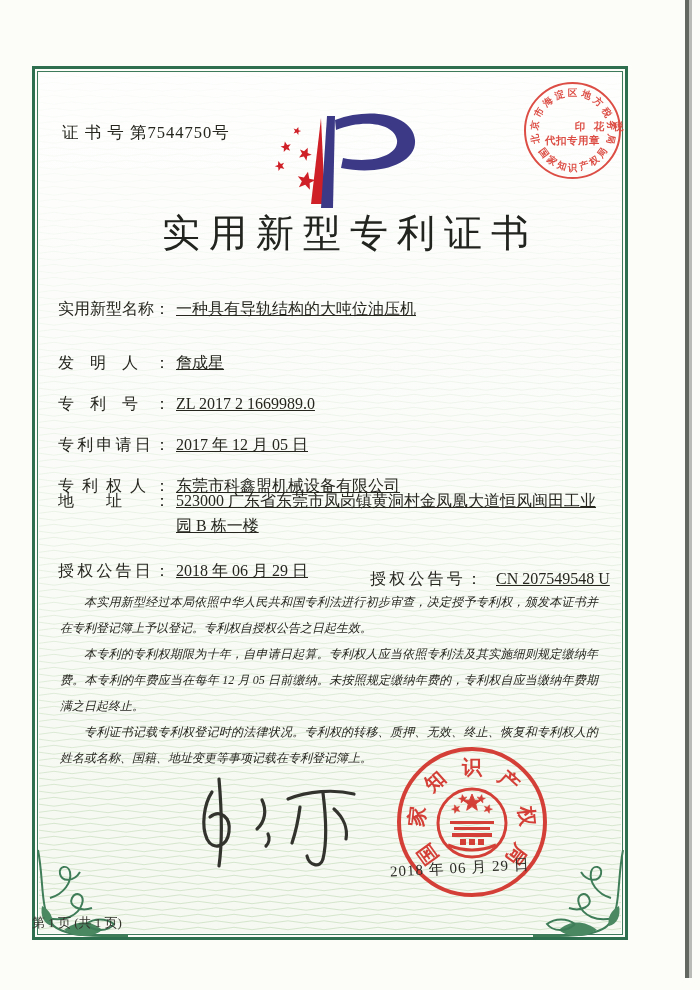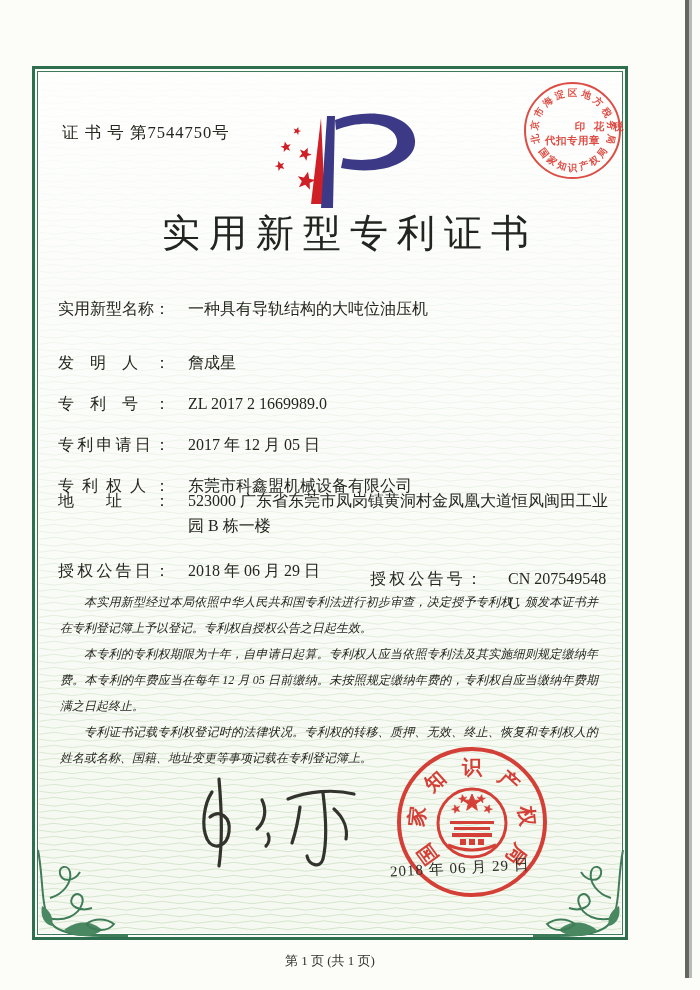--- a/index.html
+++ b/index.html
@@ -18,21 +18,21 @@
         background:linear-gradient(to bottom,rgba(255,255,255,.92) 0%,rgba(255,255,255,.75) 25%,rgba(255,255,255,.55) 55%,rgba(255,255,255,.18) 85%,rgba(255,255,255,.12) 100%);}
 
   .abs{position:absolute;}
   .cert-no{left:62px;top:106px;font-size:16.5px;letter-spacing:1px;z-index:2;margin-top:16px;}
   .logo{left:263px;top:110px;width:174px;height:102px;z-index:2;}
   .title{left:40px;top:208px;width:620px;text-align:center;font-size:38px;font-weight:normal;
          letter-spacing:9px;color:#22251f;z-index:2;}
 
   .field-row{left:58px;z-index:2;font-size:16px;line-height:25px;display:flex;}
   .flabel{display:inline-block;width:112px;flex:0 0 112px;text-align:justify;text-align-last:justify;}
-  .fvalue{display:inline-block;margin-left:18px;max-width:430px;}
+  .fvalue{display:inline-block;margin-left:6px;max-width:430px;text-decoration:underline;}
   .grant-right{position:absolute;left:312px;top:8px;display:flex;gap:8px;}
 
   .paras{left:60px;top:589px;width:538px;z-index:2;font-size:12px;line-height:26px;
          font-style:italic;text-align:justify;}
   .paras p{margin:0;text-indent:2em;}
 
   .officer{left:84px;top:798px;z-index:2;font-size:17px;line-height:40px;letter-spacing:2px;
            font-family:"Liberation Sans","DejaVu Sans",sans-serif;color:#3a3a33;}
   .sign-svg{left:182px;top:772px;width:190px;height:100px;z-index:2;}
 
@@ -44,21 +44,21 @@
 
   .tax-stamp{left:524px;top:82px;width:97px;height:97px;z-index:3;opacity:.88;}
   .tax-stamp .ringbox{position:absolute;left:0;top:0;width:100%;height:100%;border:2.5px solid #d8362c;
                  border-radius:50%;box-sizing:border-box;color:#d8362c;}
   .tax-center{position:absolute;left:0;width:100%;text-align:center;color:#d8362c;font-weight:bold;}
   .tax-line1{top:36px;font-size:10.5px;letter-spacing:3px;padding-left:28px;}
   .tax-line2{top:50px;font-size:10.5px;letter-spacing:.5px;}
 
   .ring-ch{position:absolute;left:50%;top:50%;font-weight:bold;transform-origin:center;white-space:pre;}
 
-  .footer{left:32px;top:952px;width:596px;text-align:center;font-size:13px;z-index:2;color:#33332c;}
+  .footer{left:32px;top:914px;width:596px;font-size:13px;z-index:2;color:#33332c;}
 
   .flourish{z-index:2;}
 </style>
 </head>
 <body>
 
 <div class="page">
 
   <div class="paper-edge2"></div>
   <div class="paper-edge"></div>

